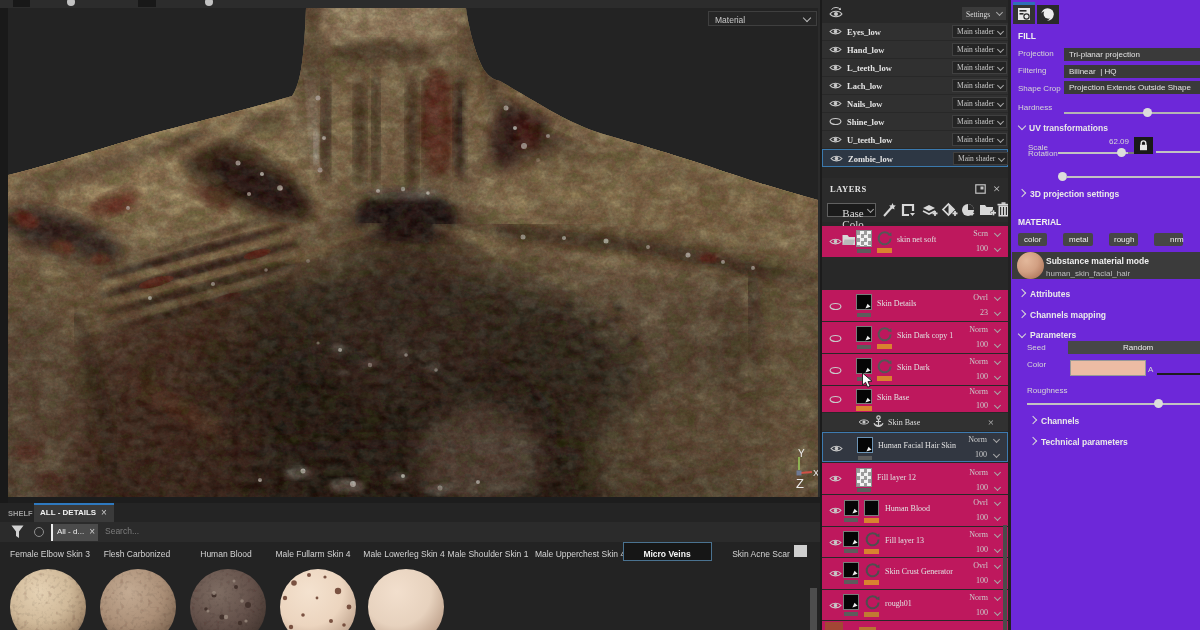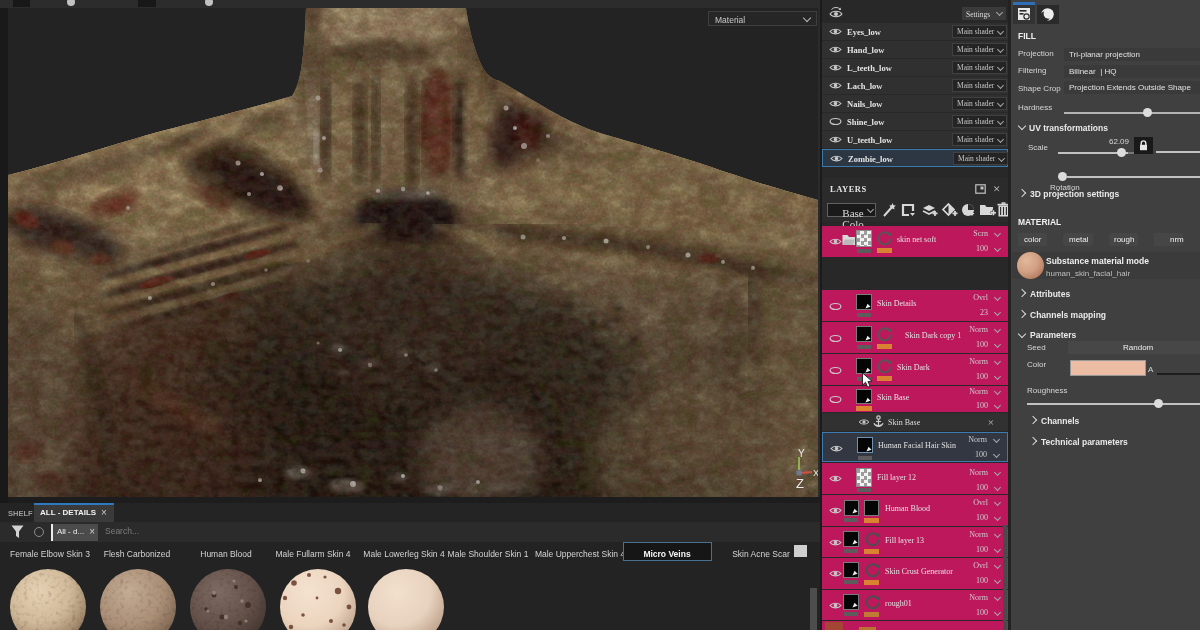--- a/index.html
+++ b/index.html
@@ -580,21 +580,21 @@
       <div class="thumb" style="left:34px;top:4px;"></div>
       <svg class="a" style="left:43px;top:13px;" width="6" height="6" viewBox="0 0 7 7">
           <path d="M0.5 6.5 L6.5 4.4 L3 0.8 Z" fill="#ededed"></path>
         </svg>
       <svg class="a" style="left:54px;top:4px;" width="17" height="17" viewBox="0 0 17 17">
           <path d="M13.6 5 A6 6 0 1 0 14.6 8.5" fill="none" stroke="#565656" stroke-width="2"></path>
           <path d="M15.3 2.2 l0.3 4 -3.8 -1.3 Z" fill="#565656"></path>
         </svg>
       <div class="gbar" style="left:35px;top:23px;"></div>
       <div class="obar" style="left:55px;top:22px;"></div>
-      <div class="txt" style="left:75px;top:10px;color:#e0e0e0;font-size:8px;margin-left:8px;">Skin Dark copy 1</div>
+      <div class="txt" style="left:75px;top:10px;color:#e0e0e0;font-size:8px;">Skin Dark copy 1</div>
       <div class="blend" style="top:4px;right:20px;">Norm</div>
         <span class="chevs" style="right:8px;top:5px;"></span>
       <div class="blend" style="top:19px;right:20px;">100</div>
         <span class="chevs" style="right:8px;top:20px;"></span>
     </div>
     <div class="lrow" style="top:354px;height:31px;">
       <svg class="a" style="left:7px;top:12px;" width="13" height="9" viewBox="0 0 13 9">
           <ellipse cx="6.5" cy="4.5" rx="5.4" ry="3" fill="none" stroke="#c9c9c9" stroke-width="1.2"></ellipse>
         </svg>
       <div class="thumb" style="left:34px;top:4px;"></div>
@@ -755,21 +755,21 @@
       <div class="a" style="left:37px;top:6px;width:17px;height:3px;background:#b87333;"></div>
     </div>
 
     <div class="a" style="left:183px;top:525px;width:4px;height:105px;background:#4a4a4a;"></div>
 
     <svg class="a" style="left:41px;top:372px;" width="12" height="17" viewBox="0 0 12 17">
       <path d="M1.5 1 L1.5 13 L4.6 10.3 L6.6 15.2 L9 14.2 L7 9.6 L11 9.2 Z" fill="#fdfdfd" stroke="#1a1a1a" stroke-width="0.9"></path>
     </svg>
   </div>
 
-  <div class="a" id="rpan" style="left:1008px;top:0;width:192px;height:630px;background:#404040;">
+  <div class="a" id="rpan" style="left:1008px;top:0;width:192px;height:630px;background:#6d28d9;">
     <div class="a" style="left:0;top:0;width:3px;height:630px;background:#222;"></div>
 
     <div class="a" style="left:5px;top:2px;width:22px;height:3px;background:#2f6fb7;"></div>
     <div class="a" style="left:5px;top:5px;width:22px;height:19px;background:#333;"></div>
     <svg class="a" style="left:9px;top:7px;" width="14" height="14" viewBox="0 0 14 14">
       <rect x="1" y="1" width="12" height="12" fill="#e8e8e8"></rect>
       <rect x="2.5" y="3" width="7" height="1.6" fill="#2a2a2a"></rect>
       <rect x="2.5" y="6" width="4" height="1.6" fill="#2a2a2a"></rect>
       <circle cx="9.5" cy="9.5" r="3.2" fill="#2a2a2a"></circle>
       <circle cx="9.5" cy="9.5" r="2" fill="#e8e8e8"></circle>
@@ -798,21 +798,21 @@
     <div class="txt" style="left:101px;top:138px;">62.09</div>
     <div class="trk" style="left:50px;top:152px;width:76px;background:#c2c2c2;"></div>
     <div class="knob" style="left:109px;top:148px;"></div>
     <div class="trk" style="left:120px;top:152px;width:10px;background:#777;"></div>
     <div class="a" style="left:126px;top:137px;width:19px;height:17px;background:#191919;"></div>
     <svg class="a" style="left:131px;top:140px;" width="9" height="11" viewBox="0 0 9 11">
       <path d="M2.2 5 V3.4 a2.3 2.5 0 0 1 4.6 0 V5" fill="none" stroke="#e6e6e6" stroke-width="1.4"></path>
       <rect x="1" y="4.8" width="7" height="5.4" fill="#e6e6e6"></rect>
     </svg>
     <div class="trk" style="left:148px;top:151px;width:44px;background:#c2c2c2;"></div>
-    <div class="txt" style="left:20px;top:184px;margin-left:22px;">Rotation</div>
+    <div class="txt" style="left:20px;top:150px;">Rotation</div>
     <div class="knob" style="left:50px;top:172px;"></div>
     <div class="trk" style="left:58px;top:176px;width:134px;background:#c2c2c2;"></div>
 
     <span class="carr" style="left:11px;top:190px;transform:rotate(-45deg);"></span>
     <div class="txt b" style="left:22px;top:190px;font-size:8.5px;color:#e9e9e9;">3D projection settings</div>
 
     <div class="txt b" style="left:10px;top:218px;font-size:8.5px;color:#efefef;">MATERIAL</div>
     <div class="a" style="left:10px;top:233px;width:29px;height:13px;background:#464646;border-radius:2px;"></div>
     <div class="txt" style="left:16px;top:236px;color:#f0f0f0;">color</div>
     <div class="a" style="left:55px;top:233px;width:30px;height:13px;background:#464646;border-radius:2px;"></div>

